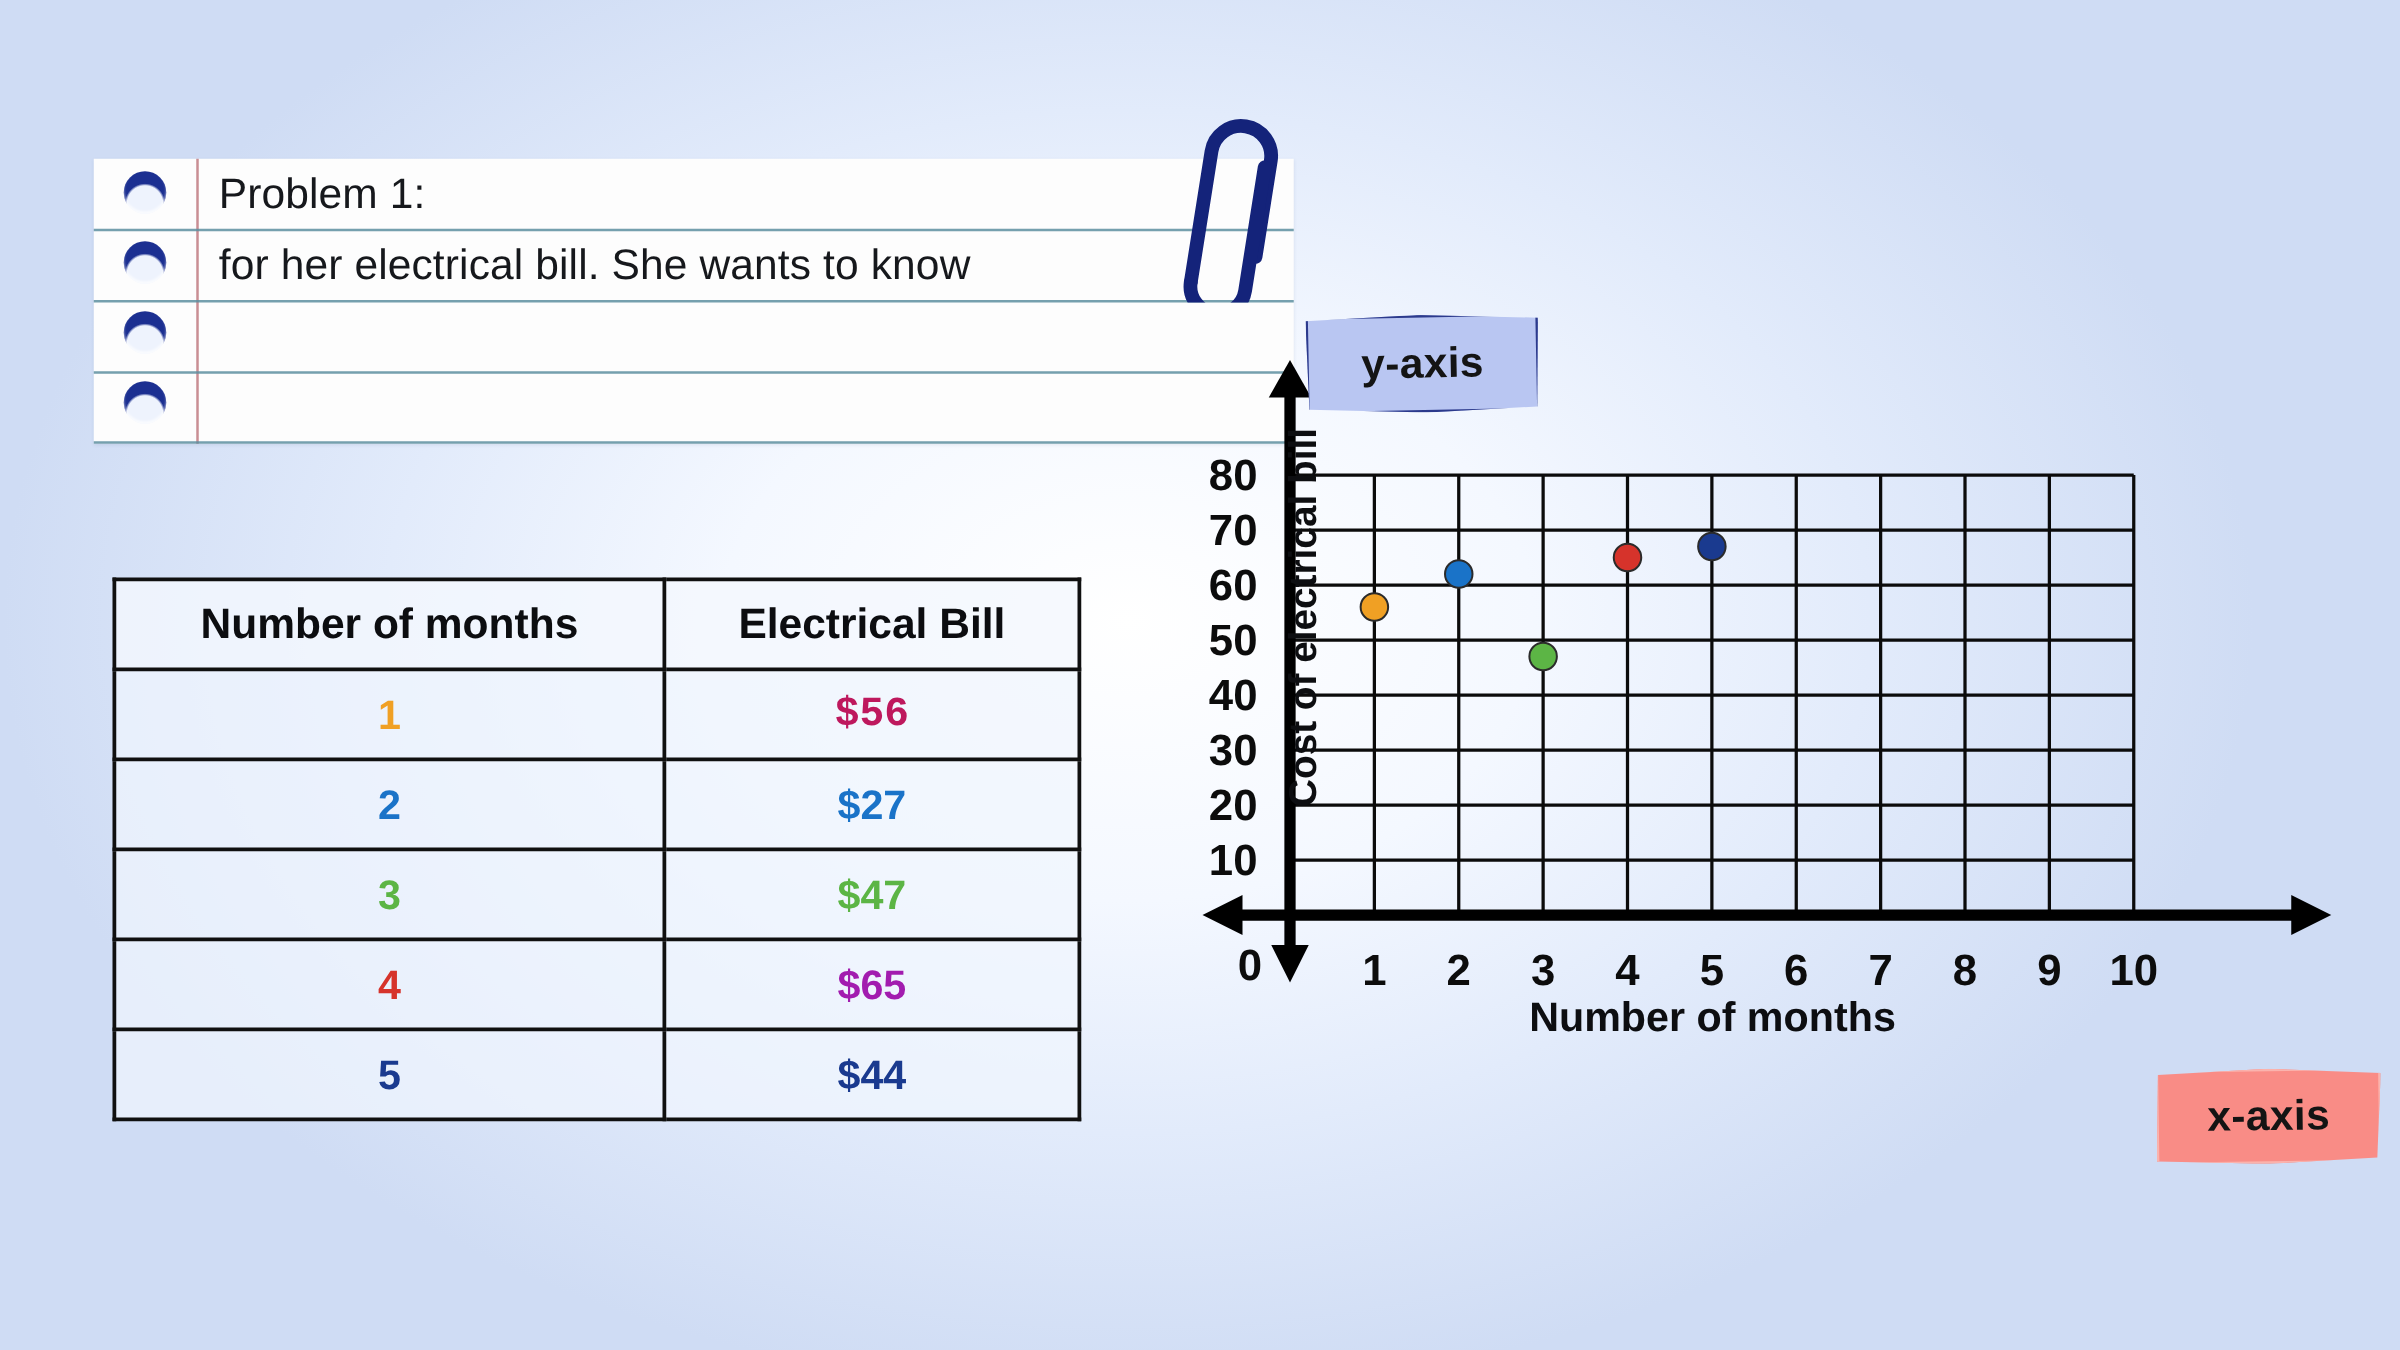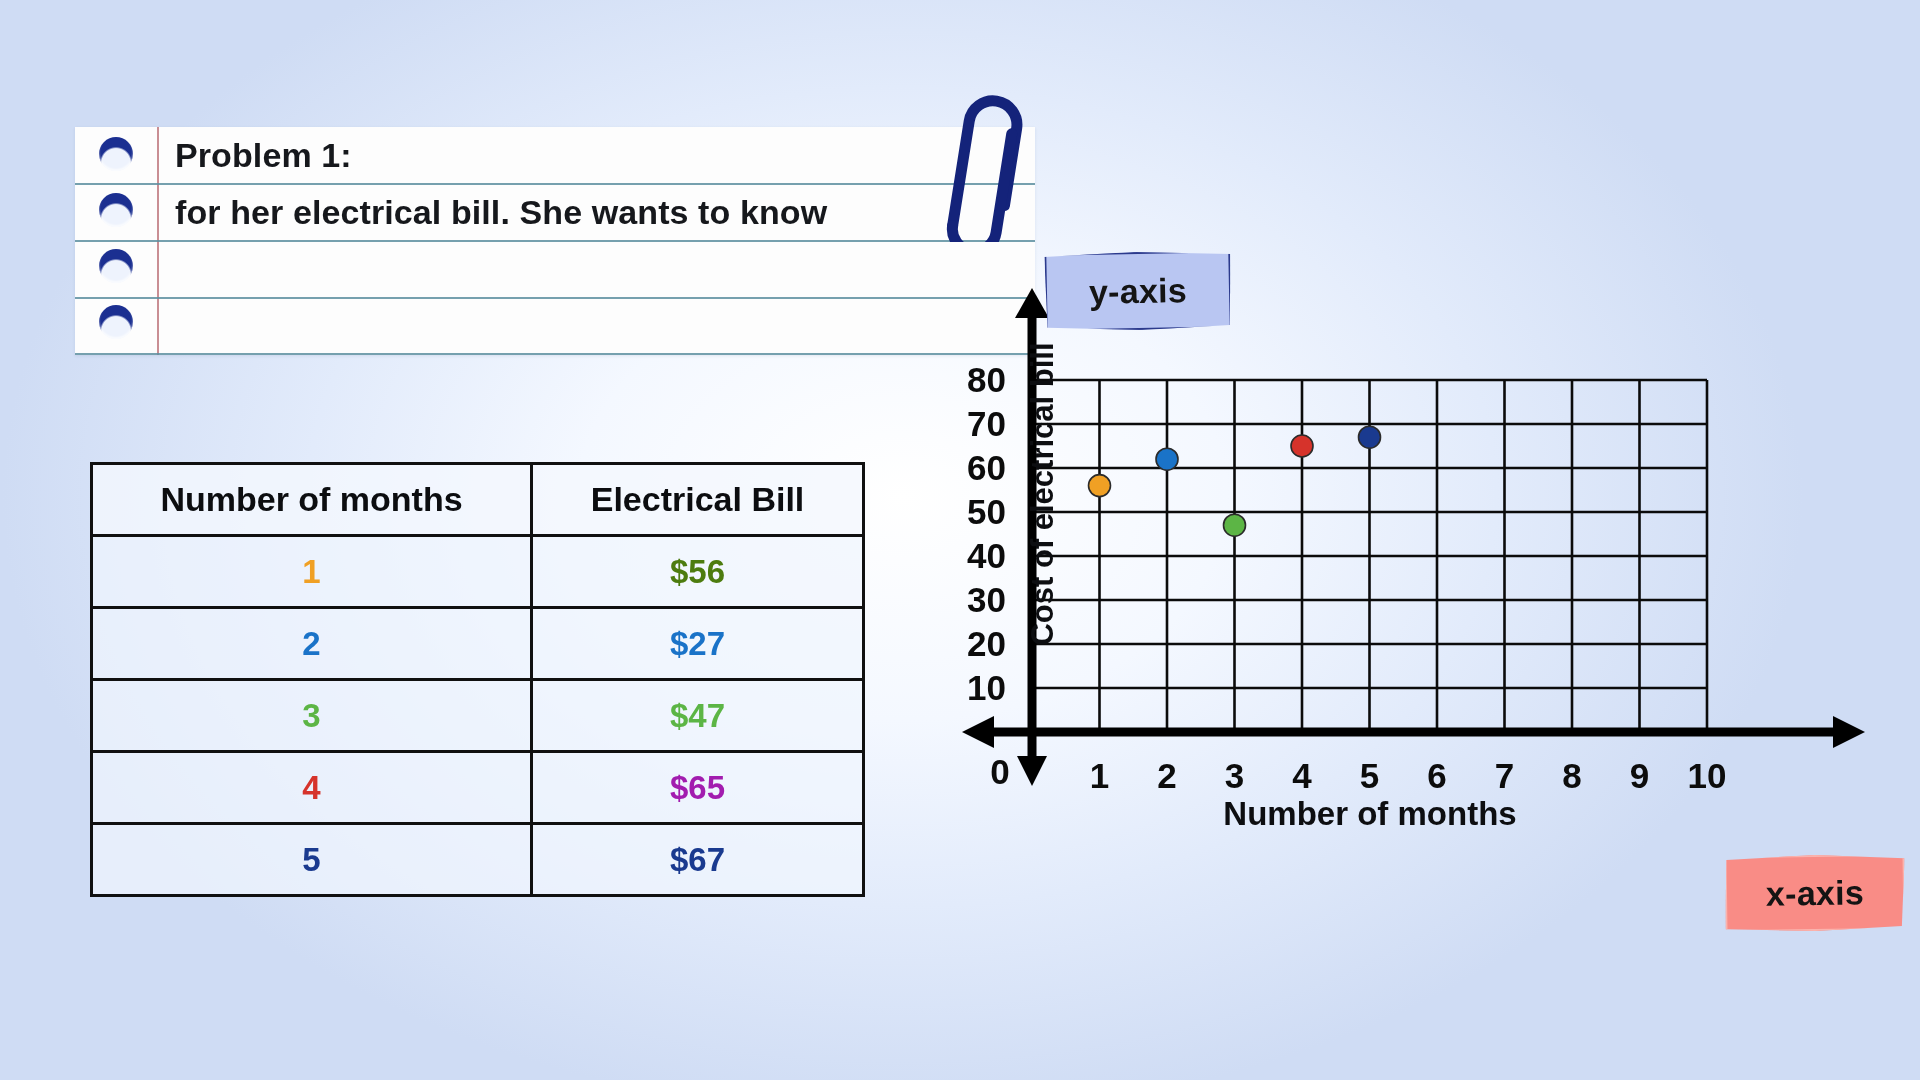--- a/index.html
+++ b/index.html
@@ -55,21 +55,21 @@
   #note-text {
     position: absolute;
     left: 100px;
     top: 0;
     width: 850px;
   }
   .note-row {
     height: 57px;
     line-height: 57px;
     font-size: 34px;
-    font-weight: 700;
+    font-weight: 400;
     color: #16181c;
     letter-spacing: .1px;
     white-space: nowrap;
   }
 
   #paperclip {
     position: absolute;
     left: 925px;
     top: 82px;
     width: 120px;
@@ -207,37 +207,37 @@
     </colgroup>
   <thead>
     <tr>
       <th>Number of months</th>
       <th>Electrical Bill</th>
     </tr>
   </thead>
   <tbody id="table-body">
       <tr>
         <td style="color: rgb(240, 160, 36);">1</td>
-        <td style="color: #4d7c0f;">$56</td>
+        <td style="color: #be185d; font-family: Liberation Mono, monospace;">$56</td>
       </tr>
       <tr>
         <td style="color: rgb(26, 115, 200);">2</td>
         <td style="color: rgb(26, 115, 200);">$27</td>
       </tr>
       <tr>
         <td style="color: rgb(92, 181, 69);">3</td>
         <td style="color: rgb(92, 181, 69); text-align: center;">$47</td>
       </tr>
       <tr>
         <td style="color: rgb(214, 51, 43);">4</td>
         <td style="color: #a21caf;">$65</td>
       </tr>
       <tr>
         <td style="color: rgb(26, 58, 143);">5</td>
-        <td style="color: rgb(26, 58, 143);">$67</td>
+        <td style="color: rgb(26, 58, 143);">$44</td>
       </tr>
     </tbody>
 </table>
 
 <div id="chart">
 
   <div id="ylabel-rot">Cost of electrical bill</div>
   <div id="xlabel-text">Number of months</div>
 
   <svg id="plot-svg" width="1010" height="520" viewBox="0 0 1010 520">

